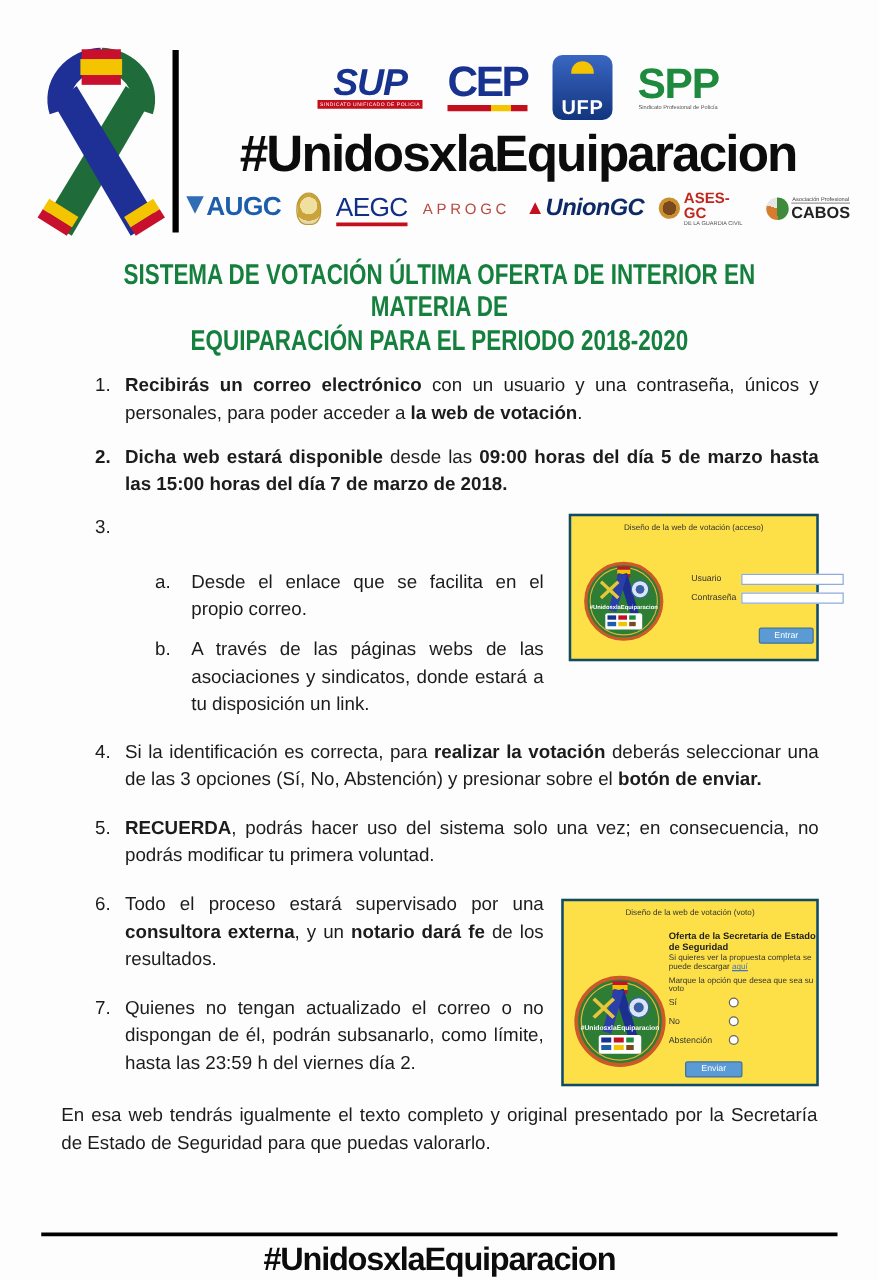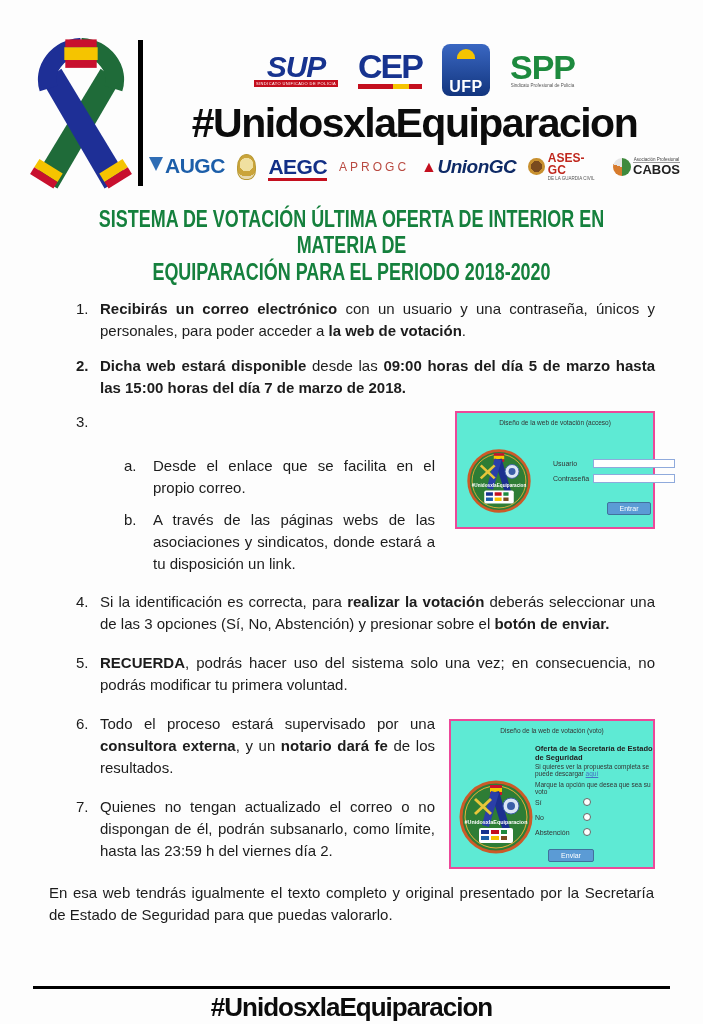--- a/index.html
+++ b/index.html
@@ -37,21 +37,21 @@
   .logo-ufp .big { color:#fff; font-weight:bold; font-size:16px; letter-spacing:0.5px; }
   .logo-spp { text-align:center; }
   .logo-spp .big { color:#1d8a3e; font-weight:bold; font-size:34px; line-height:0.9; display:block; letter-spacing:-1px; }
   .logo-spp .cap { display:block; color:#555; font-size:4.5px; margin-top:1px; }
 
   
   .logo-augc { display:flex; gap:2px; }
   .logo-augc .tri { width:0;height:0;border-left:7px solid transparent;border-right:7px solid transparent;border-top:14px solid #2f6db5; }
   .logo-augc .big { color:#1c5ea9; font-weight:bold; font-size:21px; letter-spacing:-0.5px; line-height:0.9; }
   .emblem-uo { width:20px; height:26px; border-radius:50% 50% 40% 40%; background:radial-gradient(circle at 50% 40%, #f0e0a0 0 40%, #caa43a 41% 70%, #e7d9ae 71%); border:1px solid #b99a35; }
-  .logo-aegc .big { color:#122f86; font-weight:bold; font-size:21px; letter-spacing:-0.5px; border-bottom:3px solid #c40f1e; line-height:1; }
+  .logo-aegc .big { color:#122f86; font-weight:normal; font-size:21px; letter-spacing:-0.5px; border-bottom:3px solid #c40f1e; line-height:1; }
   .logo-aprogc { color:#b94a41; font-size:12px; letter-spacing:3px; font-weight:normal; }
   .logo-uniongc { color:#0e2a66; font-weight:bold; font-style:italic; font-size:19px; display:flex; align-items:center; letter-spacing:-0.5px; }
   .logo-uniongc .flame { color:#c40f1e; font-style:normal; font-size:16px; margin-right:1px; }
   .logo-asesgc { display:flex; align-items:center; gap:3px; }
   .logo-asesgc .coin { width:17px; height:17px; border-radius:50%; background:radial-gradient(circle,#7a4a1e 0 45%, #c8902f 46%); }
   .logo-asesgc .txt { text-align:left; }
   .logo-asesgc .big { color:#c0271d; font-weight:bold; font-size:12px; display:block; line-height:1; }
   .logo-asesgc .cap { color:#555; font-size:4.5px; display:block; }
   .logo-cabos { display:flex; align-items:center; gap:2px; }
   .logo-cabos .coin { width:18px; height:18px; border-radius:50%; background:conic-gradient(#3f8a3d 0 50%, #d77b2d 50% 80%, #e6e6e6 80%); }
@@ -69,21 +69,21 @@
   .item .num { width:27px; flex:none; font-size:15px; line-height:1.47; padding-left:3px; margin-left:24px; }
   .item .txt { flex:1; font-size:15px; line-height:1.47; text-align:justify; }
   .row { display:flex; margin:0 48px 0 49px; align-items:flex-start; }
   .row .leftcol { width:386px; flex:none; }
   .row .leftcol .item, .row .leftcol .sub { margin-left:0; margin-right:0; }
   .sub { display:flex; margin-top:10px; padding-left:75px; }
   .sub .slabel { width:29px; flex:none; font-size:15px; line-height:1.47; }
   .sub .txt { flex:1; font-size:15px; line-height:1.47; text-align:justify; }
 
   
-  .mock-card { background:#5eead4; border:2px solid #ec4899; position:relative; }
+  .mock-card { background:#fde047; border:2px solid #0c4a6e; position:relative; }
   .mock1 { width:230px; height:118px; margin-left:20px; margin-top:0px; }
   .mock2 { width:238px; height:150px; margin-left:14px; margin-top:6px; }
   .mock-caption { text-align:center; font-size:6.5px; color:#333; margin-top:6px; }
   .badge { position:absolute; }
   .mock1 .badge { left:9px; top:35px; width:66px; height:66px; }
   .mock2 .badge { left:7px; top:58px; width:76px; height:76px; }
   .m1-fields { position:absolute; left:96px; top:46px; }
   .f-row { display:flex; align-items:center; margin-bottom:6px; }
   .f-label { width:40px; font-size:7px; color:#333; }
   .f-input { width:82px; height:9px; border:1px solid #8faadc; background:#fff; }

